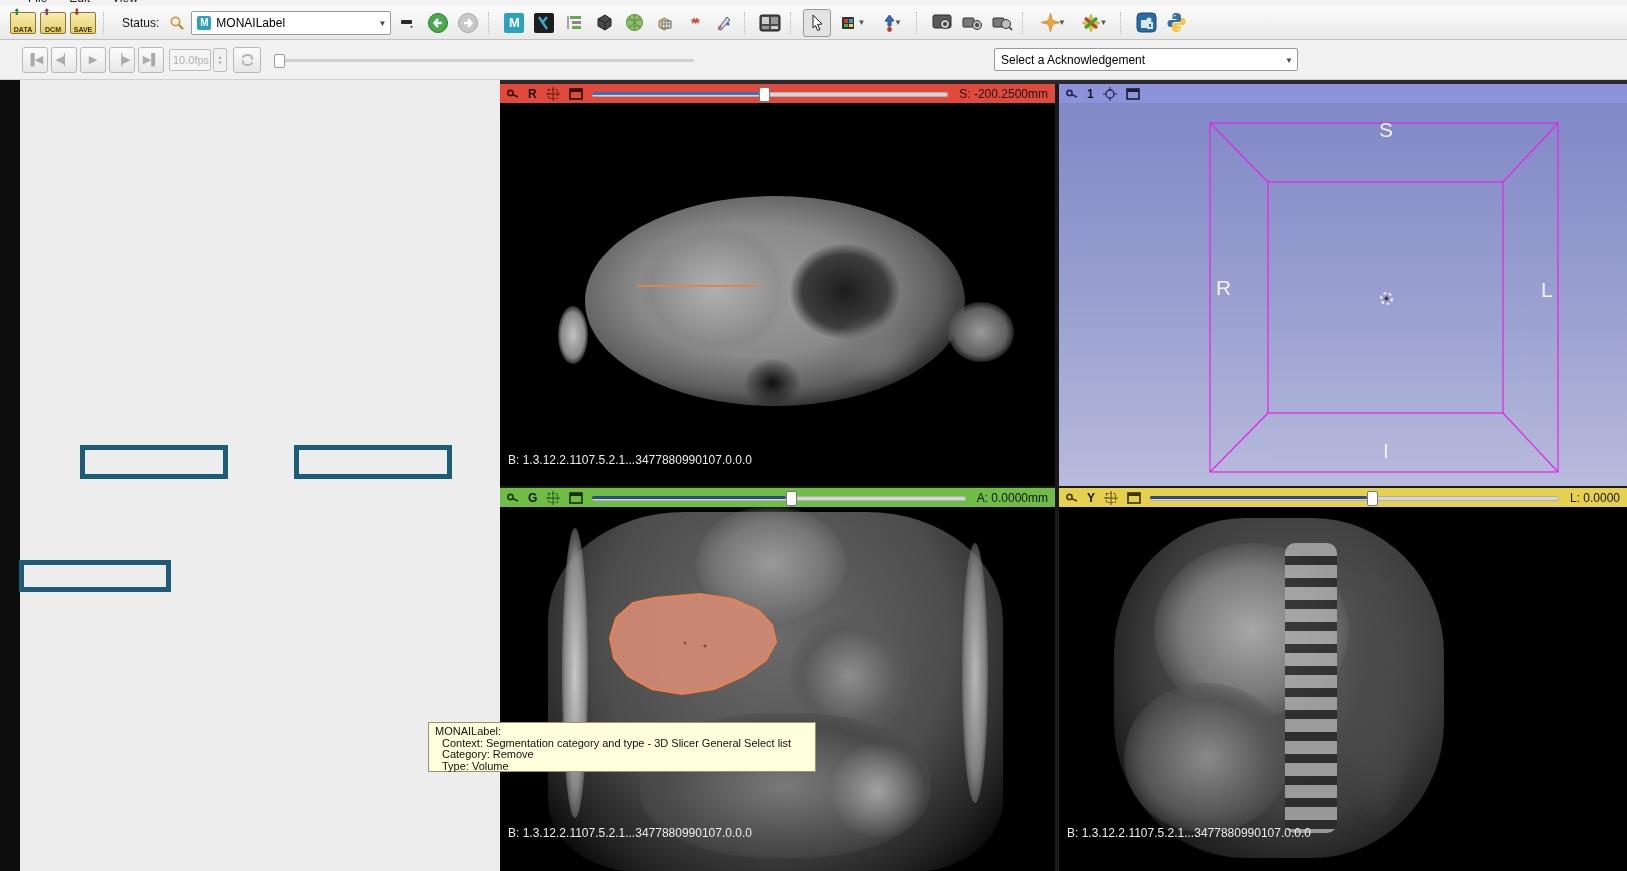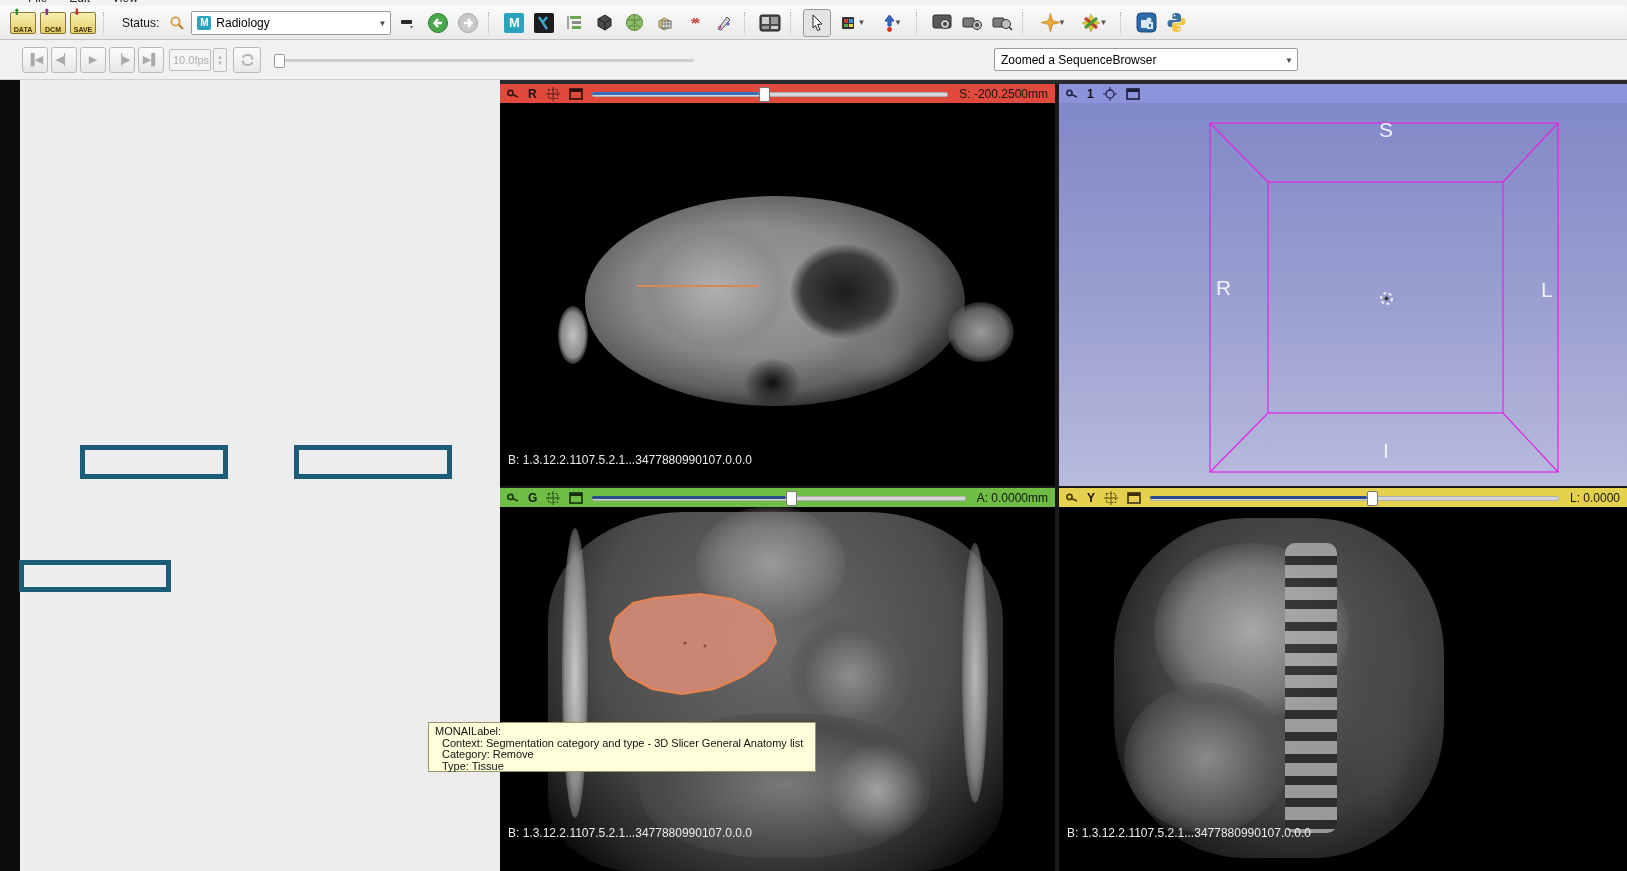--- a/index.html
+++ b/index.html
@@ -112,21 +112,21 @@
   <div class="tsep"></div>
   <span class="plabel" style="margin:0 4px 0 6px">Status:</span>
   <div class="tbtn" style="width:20px">
     <svg width="16" height="16" viewBox="0 0 16 16">
       <circle cx="6.5" cy="6.5" r="4.2" fill="none" stroke="#d89a3c" stroke-width="1.8"></circle>
       <line x1="9.8" y1="9.8" x2="14" y2="14" stroke="#b67e28" stroke-width="2"></line>
       </svg>
   </div>
   <div id="modcombo">
     <span class="msq">M</span>
-    <span>Radiology</span>
+    <span>MONAILabel</span>
     <span class="caret">▼</span>
   </div>
   <div class="tbtn">
     <svg width="16" height="14">
         <rect x="1" y="4" width="11" height="4" rx="1" fill="#2a2a2a"></rect>
         <path d="M10 10 l3 0 l-1.5 2.5 z" fill="#555"></path>
       </svg>
   </div>
   <div class="tbtn">
     <svg width="22" height="22" viewBox="0 0 22 22">
@@ -301,21 +301,21 @@
     <svg width="15" height="14">
       <path d="M3 5 C3 2.5 5 2 7.5 2 C10 2 12 2.5 12 5 M12 9 C12 11.5 10 12 7.5 12 C5 12 3 11.5 3 9" stroke="#b5b5b5" stroke-width="1.8" fill="none"></path>
       <path d="M10.5 5 L13.5 5 L12 7.5 Z M4.5 9 L1.5 9 L3 6.5 Z" fill="#b5b5b5"></path>
       </svg>
   </div>
   <div id="seqslider">
     <div class="trk"></div>
     <div class="hnd"></div>
   </div>
   <div id="seqcombo">
-    <span>Zoomed a SequenceBrowser</span>
+    <span>Select a Acknowledgement</span>
     <span class="caret">▼</span>
   </div>
 </div>
 
 <div class="abs" id="leftstrip"></div>
 <div class="abs" id="panel"></div>
 
 <div class="abs" style="left:28px;top:88px;width:26px;height:26px">
   <svg width="26" height="26" viewBox="0 0 26 26">
     <circle cx="12" cy="14" r="10" fill="#c9cdd4" stroke="#8a8f98"></circle>
@@ -860,16 +860,16 @@
 
 <div class="abs" style="left:1055px;top:84px;width:4px;height:787px;background:#1a1a1a"></div>
 <div class="abs" style="left:500px;top:486px;width:1127px;height:2px;background:#1a1a1a"></div>
 
 <div class="abs hlbox" style="left:80px;top:445px;width:148px;height:34px;box-sizing:border-box"></div>
 <div class="abs hlbox" style="left:294px;top:445px;width:158px;height:34px;box-sizing:border-box"></div>
 <div class="abs hlbox" style="left:19px;top:560px;width:152px;height:32px;box-sizing:border-box"></div>
 
 <div class="abs" id="tooltip">
   <div>MONAILabel:</div>
-  <div class="ind">Context: Segmentation category and type - 3D Slicer General Anatomy list</div>
+  <div class="ind">Context: Segmentation category and type - 3D Slicer General Select list</div>
   <div class="ind">Category: Remove</div>
-  <div class="ind">Type: Tissue</div>
+  <div class="ind">Type: Volume</div>
 </div>
 
 </body></html>

